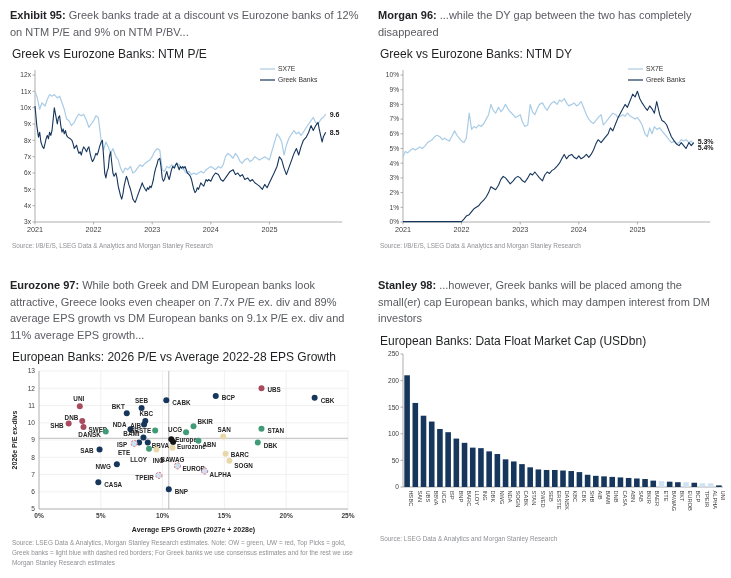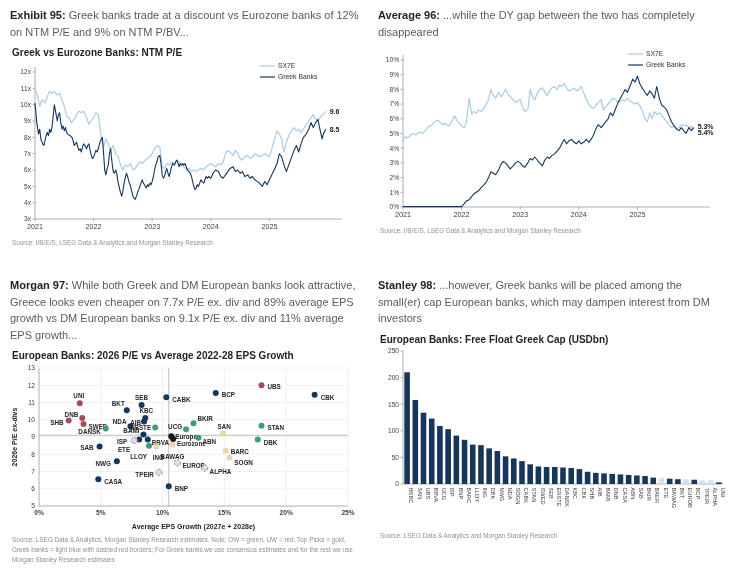--- a/index.html
+++ b/index.html
@@ -2,21 +2,21 @@
 <html><head>
 <meta charset="utf-8">
 <style>
   html,body{margin:0;padding:0;background:#fff;}
   .page{position:relative;width:731px;height:578px;background:#ffffff;overflow:hidden;
         font-family:"Liberation Sans",sans-serif;display:grid;
         grid-template-columns:368px 363px;grid-template-rows:270px 308px;}
   .panel{padding:7px 8px 0 10px;box-sizing:border-box;}
   .heading{margin:0 0 7px 0;font-size:11px;line-height:1.5;color:#595b60;}
   .heading b{color:#222326;font-weight:bold;}
-  .chart-title{margin:3px 0 1px 2px;font-size:10px;font-weight:bold;color:#1f2022;}
+  .chart-title{margin:3px 0 1px 2px;font-size:12px;font-weight:normal;color:#1f2022;}
   svg.chart{display:block;overflow:visible;}
   .source{margin:3px 0 0 2px;font-size:6.4px;line-height:1.55;color:#8f9094;max-width:345px;}
 </style>
 </head>
 <body>
 
 <div class="page">
 
   <section class="panel">
     <p class="heading"><b>Exhibit 95:</b><span> Greek banks trade at a discount vs Eurozone banks of 12% on NTM P/E and 9% on NTM P/BV...</span></p>
@@ -60,21 +60,22 @@
         <text x="319.65600000000217" y="72.66666666666666" font-size="7" font-weight="bold" fill="#1a1a1a">8.5</text>
         <line x1="250" y1="7" x2="265" y2="7" stroke="#a9cce6" stroke-width="1.2"></line>
         <text x="268" y="9.4" font-size="6.8" fill="#333">SX7E</text>
         <line x1="250" y1="18" x2="265" y2="18" stroke="#16365c" stroke-width="1.2"></line>
         <text x="268" y="20.4" font-size="6.8" fill="#333">Greek Banks</text>
       </svg>
     <p class="source">Source: I/B/E/S, LSEG Data &amp; Analytics and Morgan Stanley Research</p>
   </section>
 
   <section class="panel">
-    <p class="heading"><b>Average 96:</b><span> ...while the DY gap between the two has completely disappeared</span></p>
+    <p class="heading"><b>Morgan 96:</b><span> ...while the DY gap between the two has completely disappeared</span></p>
+    <h3 class="chart-title">Greek vs Eurozone Banks: NTM DY</h3>
     <svg class="chart" width="348" height="176" viewBox="0 0 348 176">
         <line x1="25" y1="8" x2="25" y2="160" stroke="#9b9b9b" stroke-width="0.8"></line>
         <line x1="25" y1="160" x2="332" y2="160" stroke="#9b9b9b" stroke-width="0.8"></line>
         <line x1="22.5" y1="160" x2="25" y2="160" stroke="#9b9b9b" stroke-width="0.8"></line>
         <text x="21" y="162.3" text-anchor="end" font-size="6.6" fill="#3d3d3d">0%</text>
         <line x1="22.5" y1="145.3" x2="25" y2="145.3" stroke="#9b9b9b" stroke-width="0.8"></line>
         <text x="21" y="147.60000000000002" text-anchor="end" font-size="6.6" fill="#3d3d3d">1%</text>
         <line x1="22.5" y1="130.6" x2="25" y2="130.6" stroke="#9b9b9b" stroke-width="0.8"></line>
         <text x="21" y="132.9" text-anchor="end" font-size="6.6" fill="#3d3d3d">2%</text>
         <line x1="22.5" y1="115.9" x2="25" y2="115.9" stroke="#9b9b9b" stroke-width="0.8"></line>
@@ -109,21 +110,21 @@
         <text x="319.65600000000217" y="88.11999999999999" font-size="7" font-weight="bold" fill="#1a1a1a">5.4%</text>
         <line x1="250" y1="7" x2="265" y2="7" stroke="#a9cce6" stroke-width="1.2"></line>
         <text x="268" y="9.4" font-size="6.8" fill="#333">SX7E</text>
         <line x1="250" y1="18" x2="265" y2="18" stroke="#16365c" stroke-width="1.2"></line>
         <text x="268" y="20.4" font-size="6.8" fill="#333">Greek Banks</text>
       </svg>
     <p class="source">Source: I/B/E/S, LSEG Data &amp; Analytics and Morgan Stanley Research</p>
   </section>
 
   <section class="panel">
-    <p class="heading"><b>Morgan 97:</b><span> While both Greek and DM European banks look attractive, Greece looks even cheaper on 7.7x P/E ex. div and 89% average EPS growth vs DM European banks on 9.1x P/E ex. div and 11% average EPS growth...</span></p>
+    <p class="heading"><b>Eurozone 97:</b><span> While both Greek and DM European banks look attractive, Greece looks even cheaper on 7.7x P/E ex. div and 89% average EPS growth vs DM European banks on 9.1x P/E ex. div and 11% average EPS growth...</span></p>
     <h3 class="chart-title">European Banks: 2026 P/E vs Average 2022-28 EPS Growth</h3>
     <svg class="chart" width="348" height="170" viewBox="0 0 348 170">
         <line x1="90.80000000000001" y1="6" x2="90.80000000000001" y2="144" stroke="#ebebeb" stroke-width="0.7"></line>
         <line x1="152.60000000000002" y1="6" x2="152.60000000000002" y2="144" stroke="#ebebeb" stroke-width="0.7"></line>
         <line x1="214.4" y1="6" x2="214.4" y2="144" stroke="#ebebeb" stroke-width="0.7"></line>
         <line x1="276.20000000000005" y1="6" x2="276.20000000000005" y2="144" stroke="#ebebeb" stroke-width="0.7"></line>
         <line x1="338" y1="6" x2="338" y2="144" stroke="#ebebeb" stroke-width="0.7"></line>
         <line x1="29" y1="126.75" x2="338" y2="126.75" stroke="#ebebeb" stroke-width="0.7"></line>
         <line x1="29" y1="109.5" x2="338" y2="109.5" stroke="#ebebeb" stroke-width="0.7"></line>
         <line x1="29" y1="92.25" x2="338" y2="92.25" stroke="#ebebeb" stroke-width="0.7"></line>
@@ -230,21 +231,21 @@
         <circle cx="215.636" cy="88.80000000000001" r="3" fill="#e8d8a9"></circle>
         <text x="220.636" y="91.80000000000001" text-anchor="start" font-size="6.3" font-weight="bold" fill="#262626">BARC</text>
         <circle cx="219.344" cy="95.7" r="3" fill="#e8d8a9"></circle>
         <text x="224.344" y="102.7" text-anchor="start" font-size="6.3" font-weight="bold" fill="#262626">SOGN</text>
       </svg>
     <p class="source">Source: LSEG Data &amp; Analytics, Morgan Stanley Research estimates. Note: OW = green, UW = red, Top Picks = gold, Greek banks = light blue with dashed red borders; For Greek banks we use consensus estimates and for the rest we use Morgan Stanley Research estimates</p>
   </section>
 
   <section class="panel">
     <p class="heading"><b>Stanley 98:</b><span> ...however, Greek banks will be placed among the small(er) cap European banks, which may dampen interest from DM investors</span></p>
-    <h3 class="chart-title">European Banks: Free Float Greek Cap (USDbn)</h3>
+    <h3 class="chart-title">European Banks: Data Float Market Cap (USDbn)</h3>
     <svg class="chart" width="348" height="182" viewBox="0 0 348 182">
         <line x1="25" y1="5" x2="25" y2="138" stroke="#9b9b9b" stroke-width="0.8"></line>
         <line x1="25" y1="138" x2="345" y2="138" stroke="#9b9b9b" stroke-width="0.8"></line>
         <line x1="22.5" y1="138" x2="25" y2="138" stroke="#9b9b9b" stroke-width="0.8"></line>
         <text x="21" y="140.3" text-anchor="end" font-size="6.6" fill="#3d3d3d">0</text>
         <line x1="22.5" y1="111.4" x2="25" y2="111.4" stroke="#9b9b9b" stroke-width="0.8"></line>
         <text x="21" y="113.7" text-anchor="end" font-size="6.6" fill="#3d3d3d">50</text>
         <line x1="22.5" y1="84.8" x2="25" y2="84.8" stroke="#9b9b9b" stroke-width="0.8"></line>
         <text x="21" y="87.1" text-anchor="end" font-size="6.6" fill="#3d3d3d">100</text>
         <line x1="22.5" y1="58.2" x2="25" y2="58.2" stroke="#9b9b9b" stroke-width="0.8"></line>

